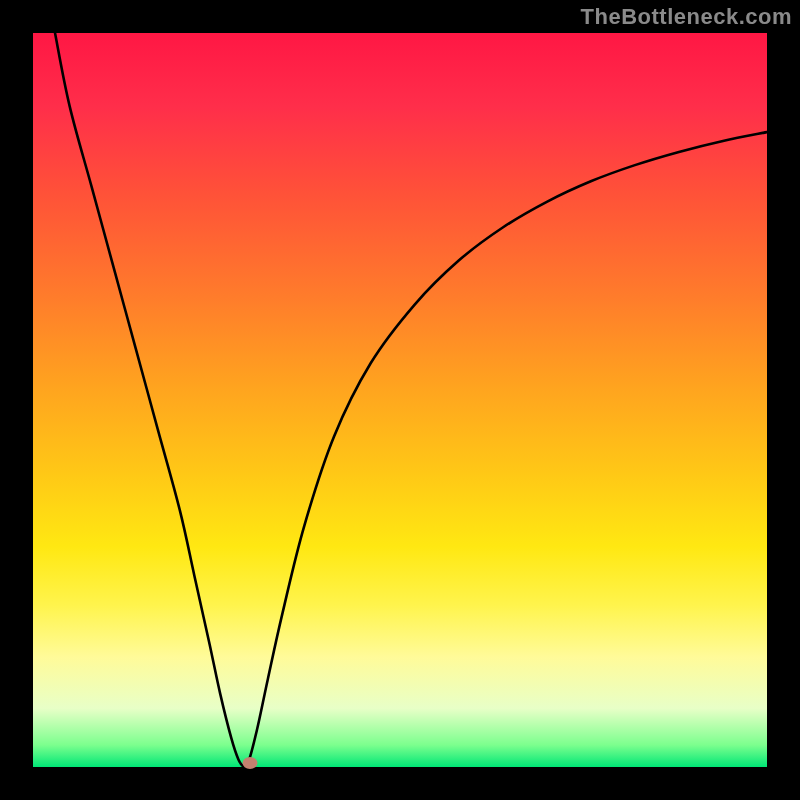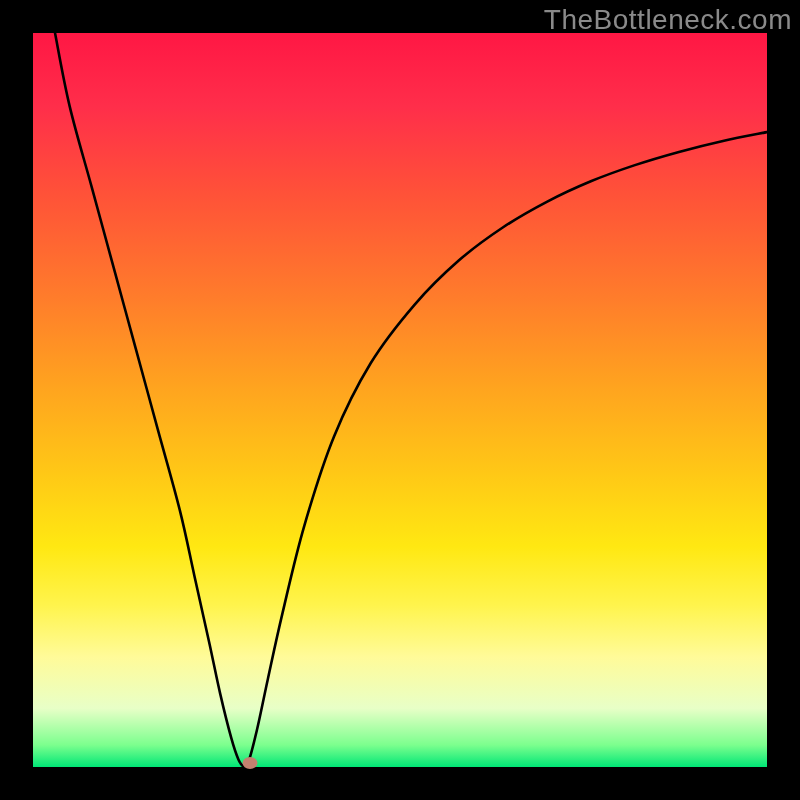--- a/index.html
+++ b/index.html
@@ -9,22 +9,22 @@
     background: #000;
     position: relative;
     font-family: Arial, Helvetica, sans-serif;
     overflow: hidden;
   }
   .watermark {
     position: absolute;
     top: 4px;
     right: 8px;
     color: #8a8a8a;
-    font-size: 28px;
-    font-weight: 400;
+    font-size: 22px;
+    font-weight: 700;
     letter-spacing: 0.5px;
     z-index: 10;
     text-align: right;
   }
   .plot-area {
     position: absolute;
     left: 33px;
     top: 33px;
     width: 734px;
     height: 734px;

